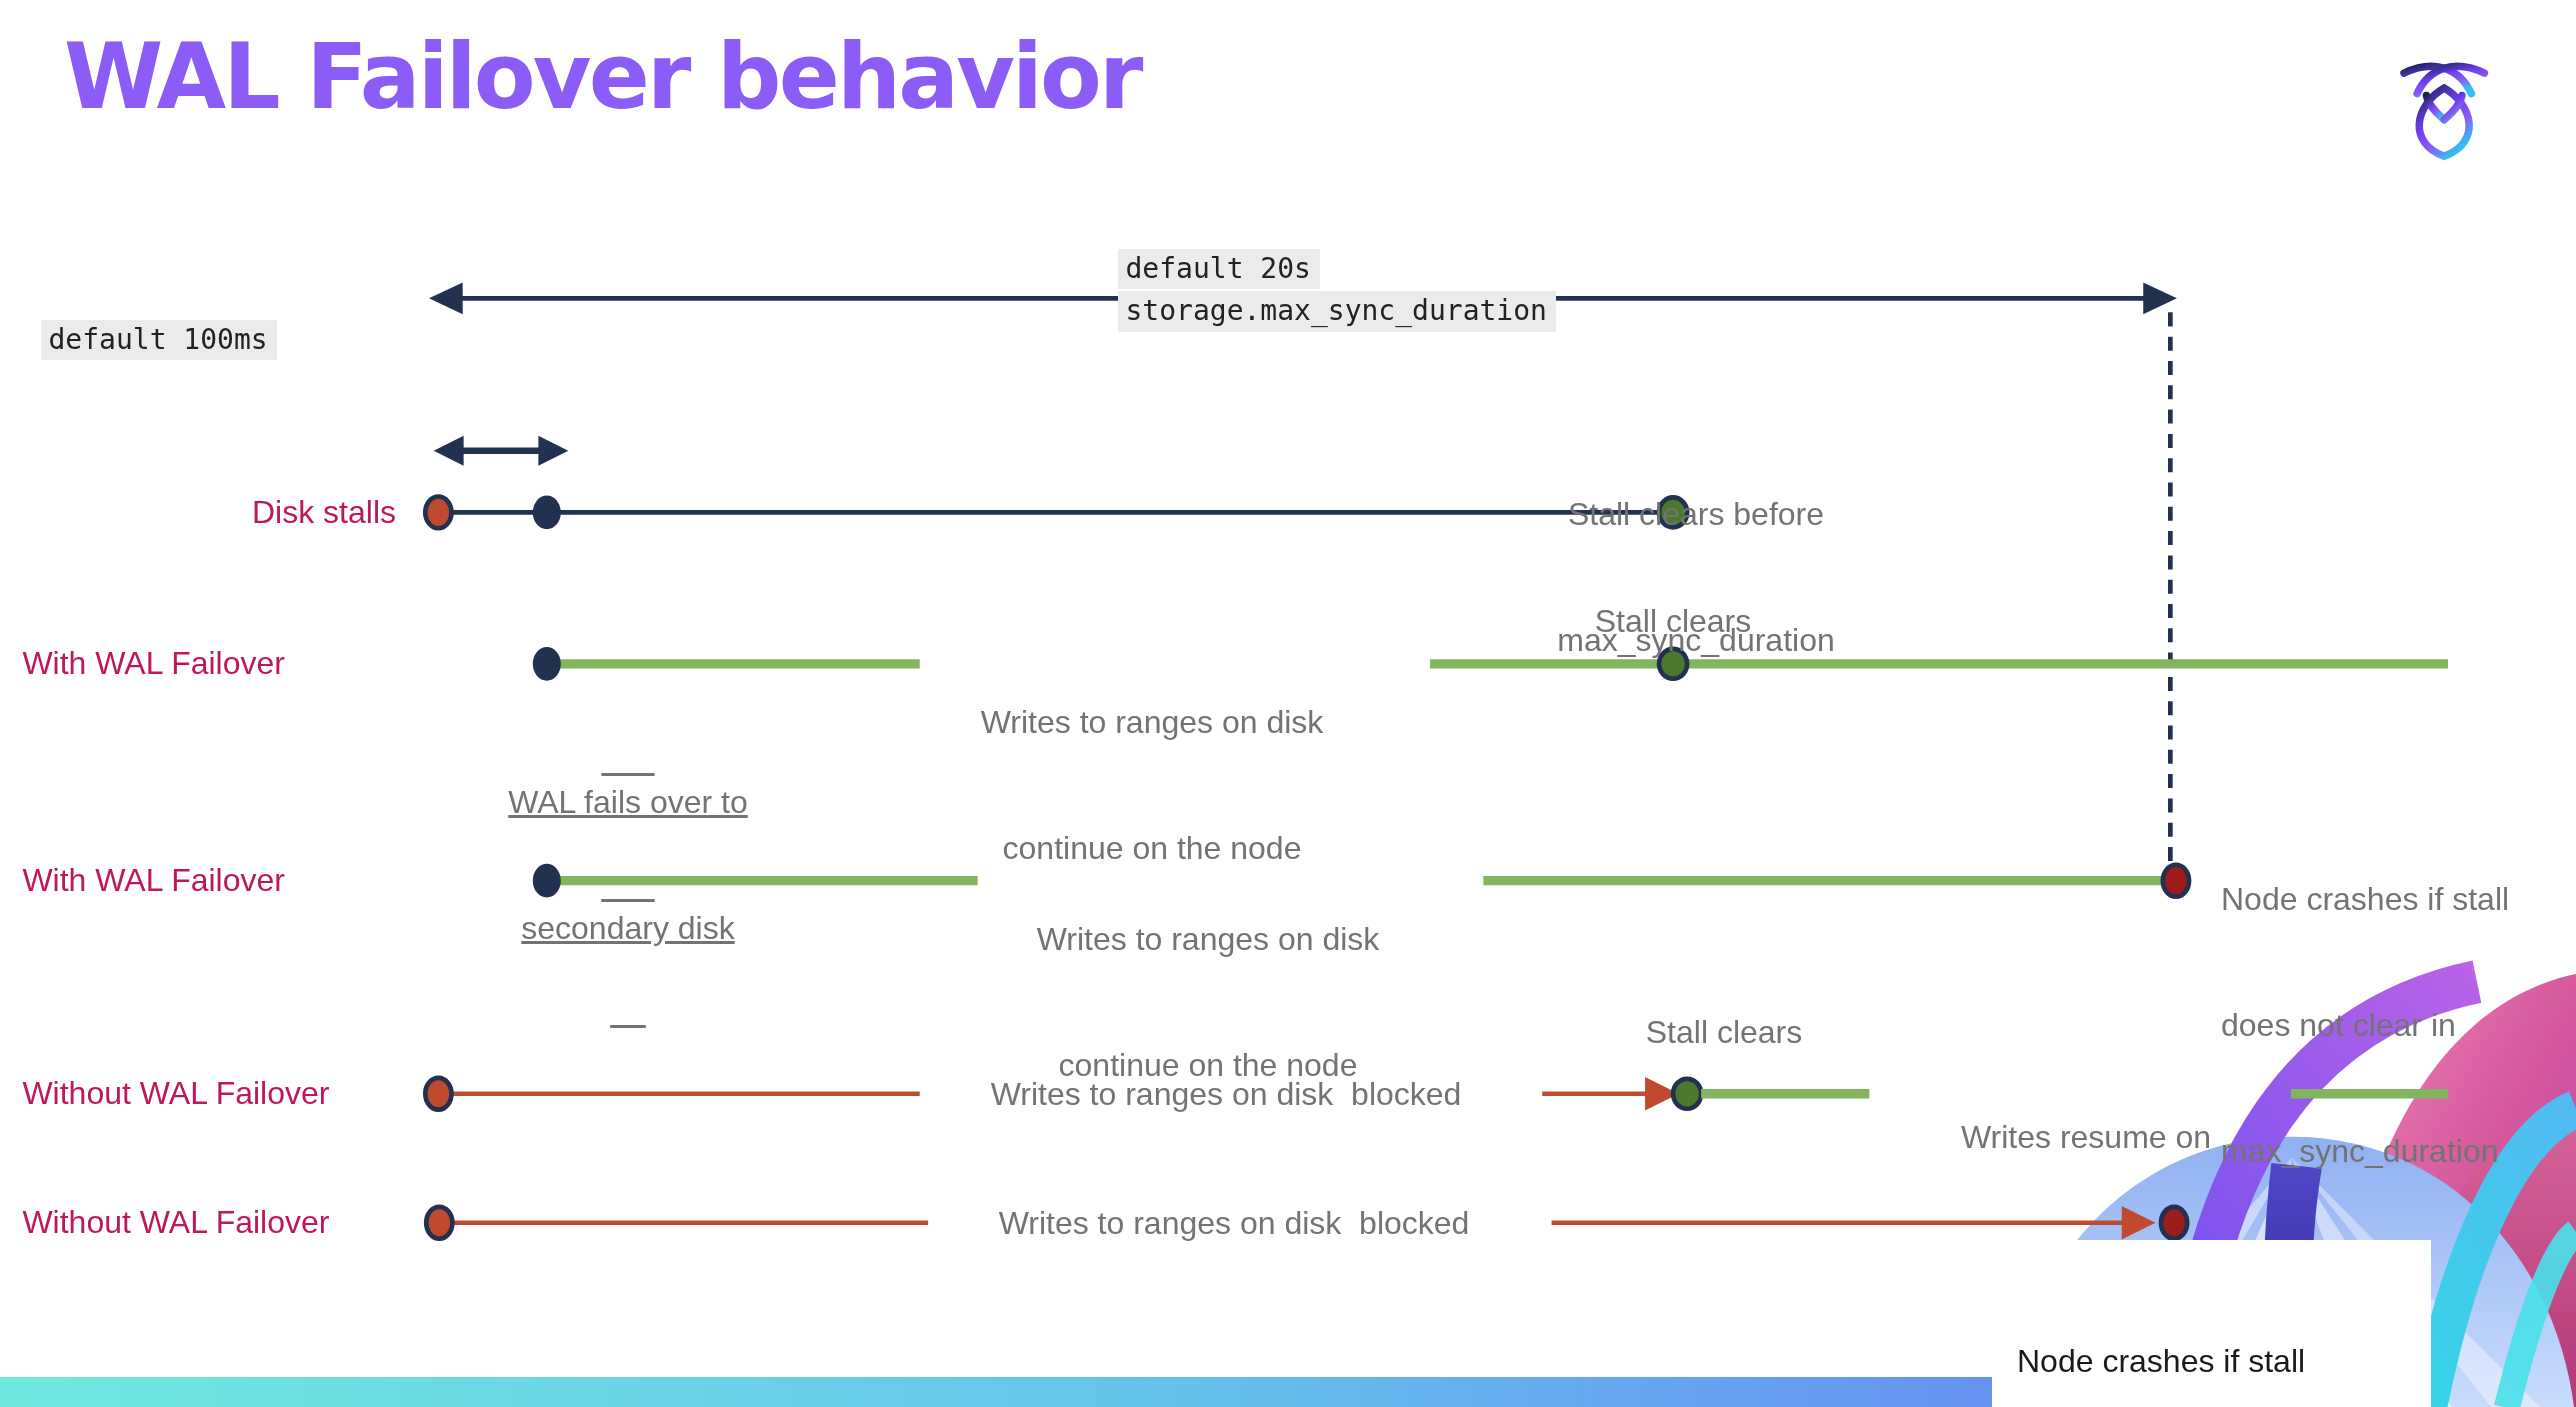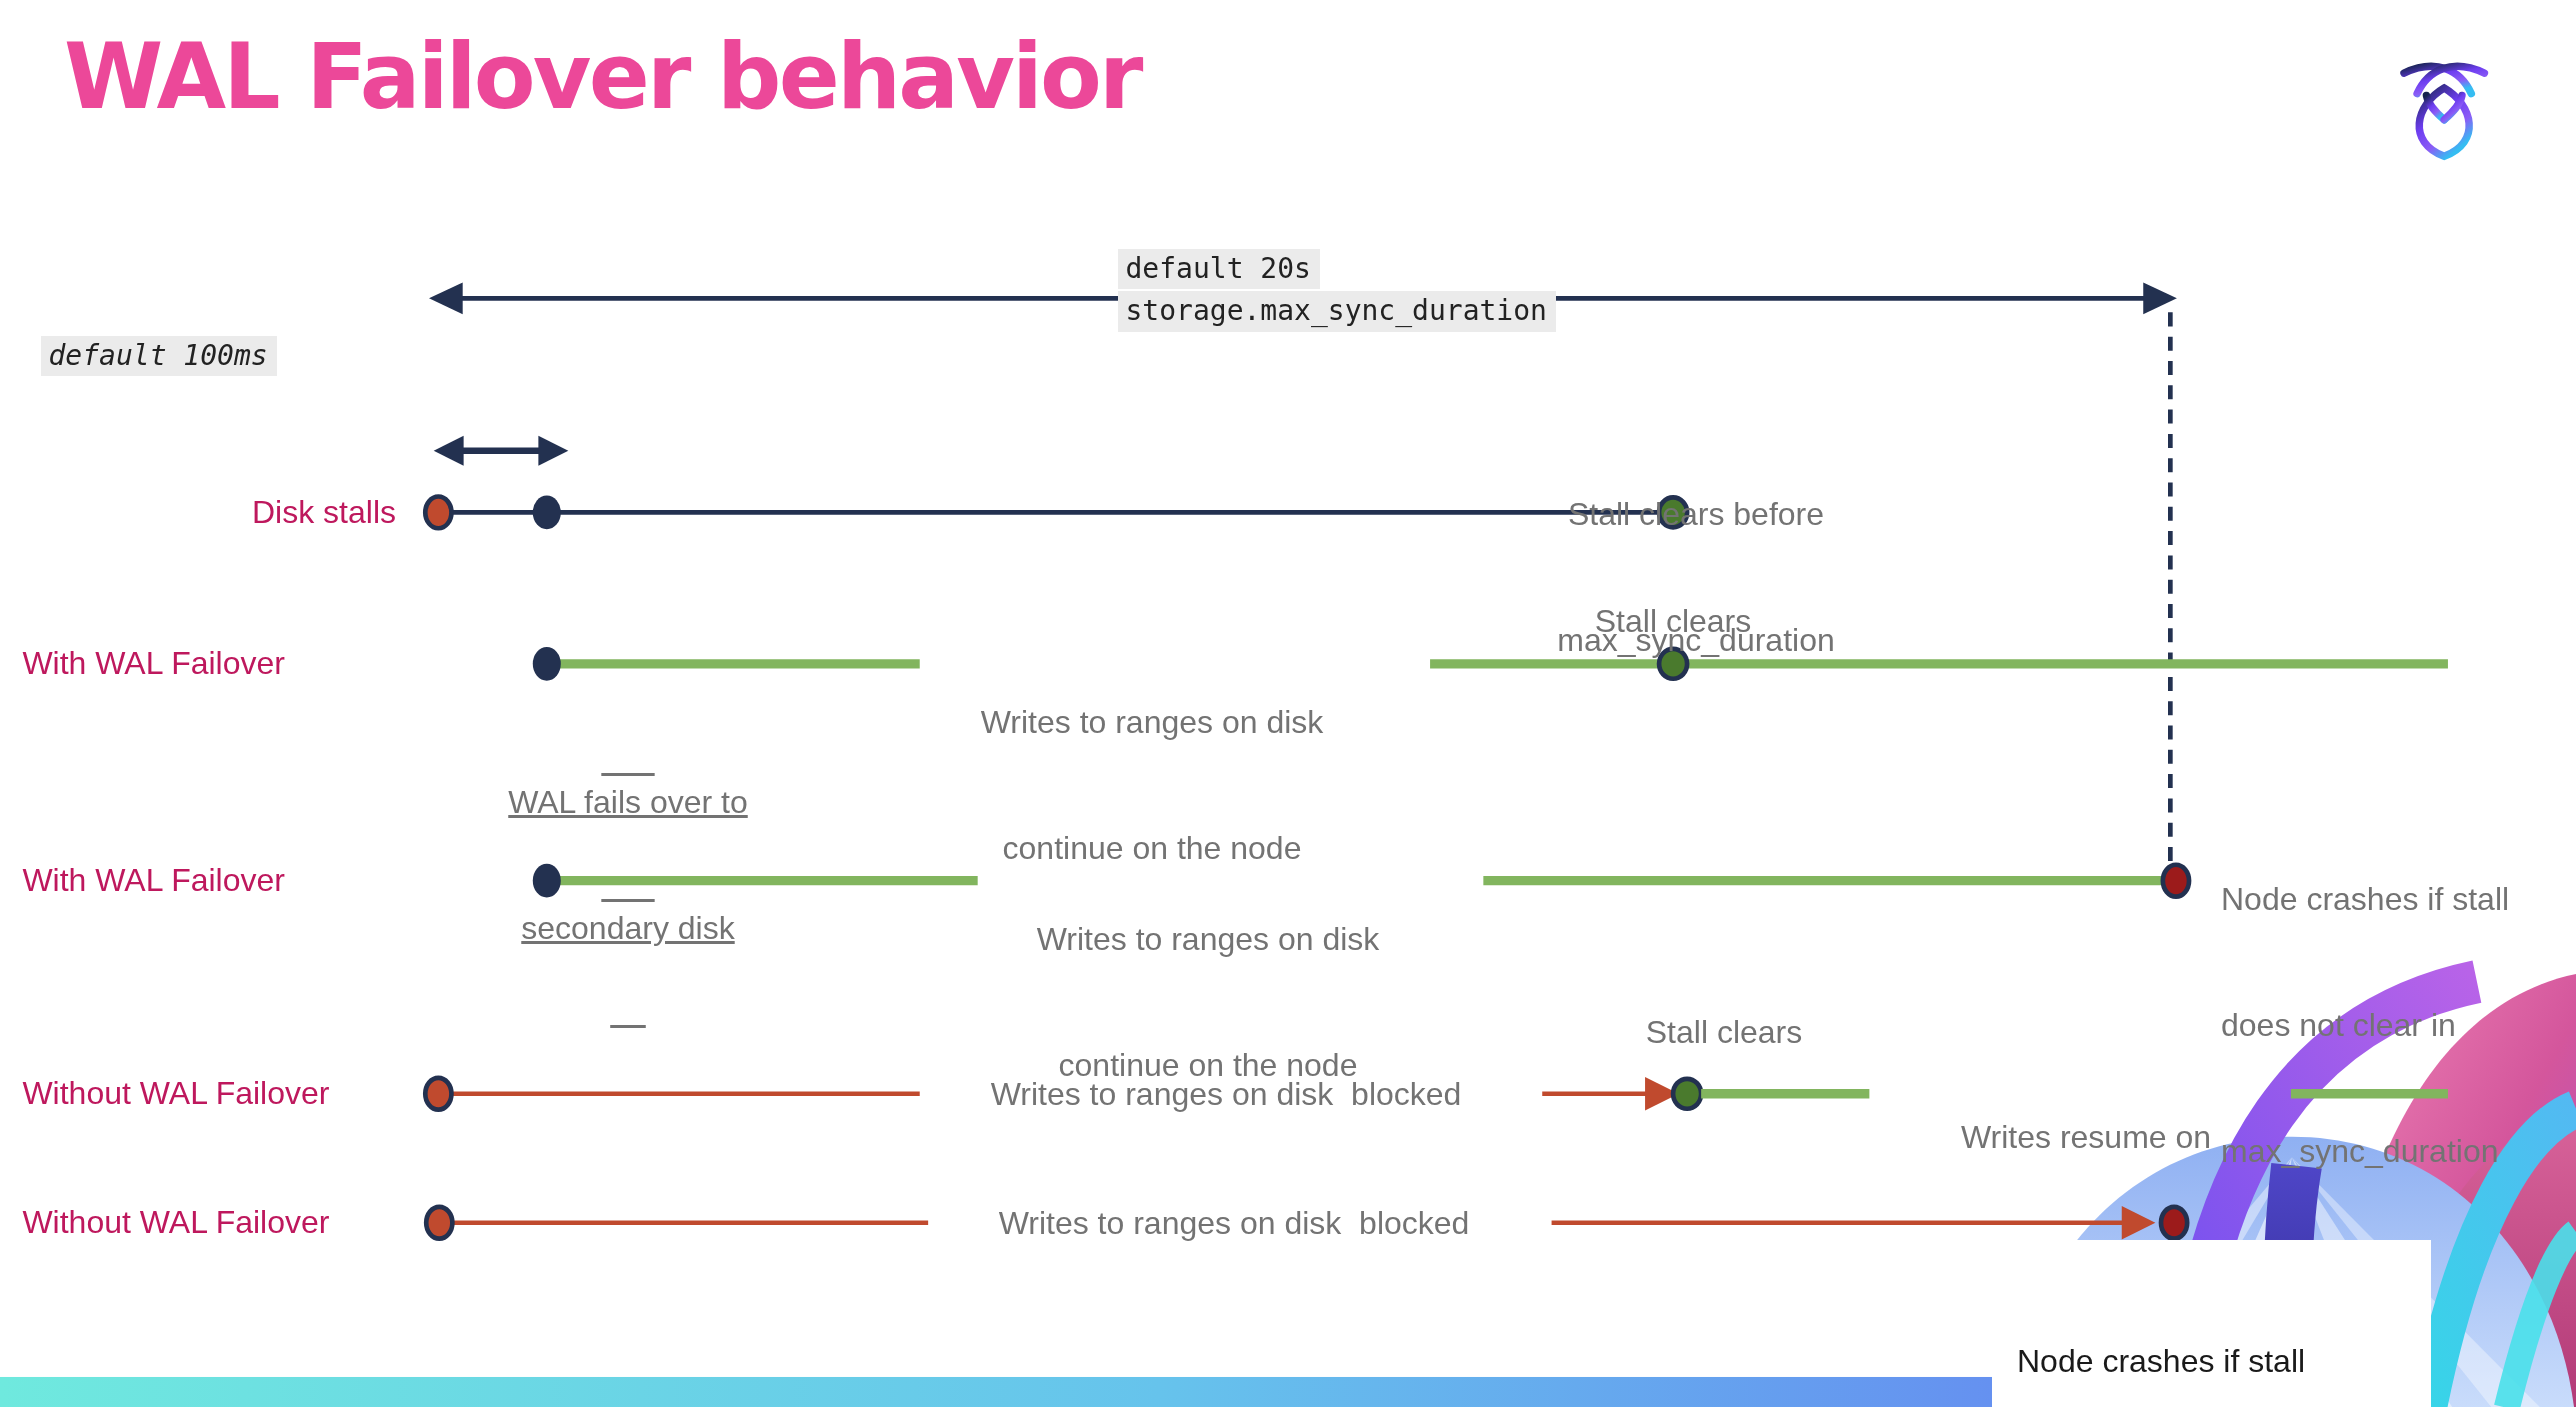--- a/index.html
+++ b/index.html
@@ -3,21 +3,21 @@
 <meta charset="utf-8">
 <style>
   html,body{margin:0;padding:0;background:#fff;}
   .stage{position:relative;width:2576px;height:1408px;background:#ffffff;overflow:hidden;
          font-family:"Liberation Sans",sans-serif;color:#161616;}
   svg.layer{position:absolute;left:0;top:0;}
   .art{z-index:1;}
   .diagram{z-index:3;}
   .textlayer{position:absolute;left:0;top:0;width:100%;height:100%;z-index:4;}
   .title{position:absolute;left:64px;top:24px;font-family:"DejaVu Sans",sans-serif;
-         font-weight:bold;font-size:90px;letter-spacing:-2.8px;color:#ec4899;}
+         font-weight:bold;font-size:90px;letter-spacing:-2.8px;color:#8b5cf6;}
   .cap{position:absolute;font-size:32px;line-height:42px;color:#737373;
        white-space:pre-wrap;text-align:center;transform:translateX(-50%);}
   .cap.alignleft{transform:none;text-align:left;}
   .rowlabel{position:absolute;font-size:32px;line-height:41px;color:#be185d;}
   .code-anno{position:absolute;font-family:"DejaVu Sans Mono","Liberation Mono",monospace;
              font-size:28px;color:#222;}
   .code-anno .cl{display:table;background:#ebebeb;padding:2.8px 9.3px 4.7px 7.5px;margin-bottom:1.9px;}
   .crash-box{position:absolute;left:1992px;top:1240px;width:439px;height:167px;
              background:#ffffff;z-index:5;}
   .crash-box .inner{padding:20.6px 0 0 25px;font-size:32px;line-height:40px;text-align:left;
@@ -154,21 +154,21 @@
 
   <div class="textlayer">
 
     <div class="title">WAL Failover behavior</div>
 
     <div class="code-anno" style="left:1118px;top:249px;">
       <span class="cl">default 20s</span>
       <span class="cl">storage.max_sync_duration</span>
     </div>
 
-    <div class="code-anno" style="left:41px;top:336px;font-style:italic;">
+    <div class="code-anno" style="left:41px;top:320px;">
       <span class="cl">default 100ms</span>
     </div>
 
     <div class="rowlabel" style="left:0;top:492px;width:396px;text-align:right;">Disk stalls</div>
     <div class="rowlabel" style="left:22.4px;top:643px;">With WAL Failover</div>
     <div class="rowlabel" style="left:22.4px;top:860px;">With WAL Failover</div>
     <div class="rowlabel" style="left:22.4px;top:1073px;">Without WAL Failover</div>
     <div class="rowlabel" style="left:22.4px;top:1202px;">Without WAL Failover</div>
 
     <div class="cap" style="left:1696px;top:409px;">

